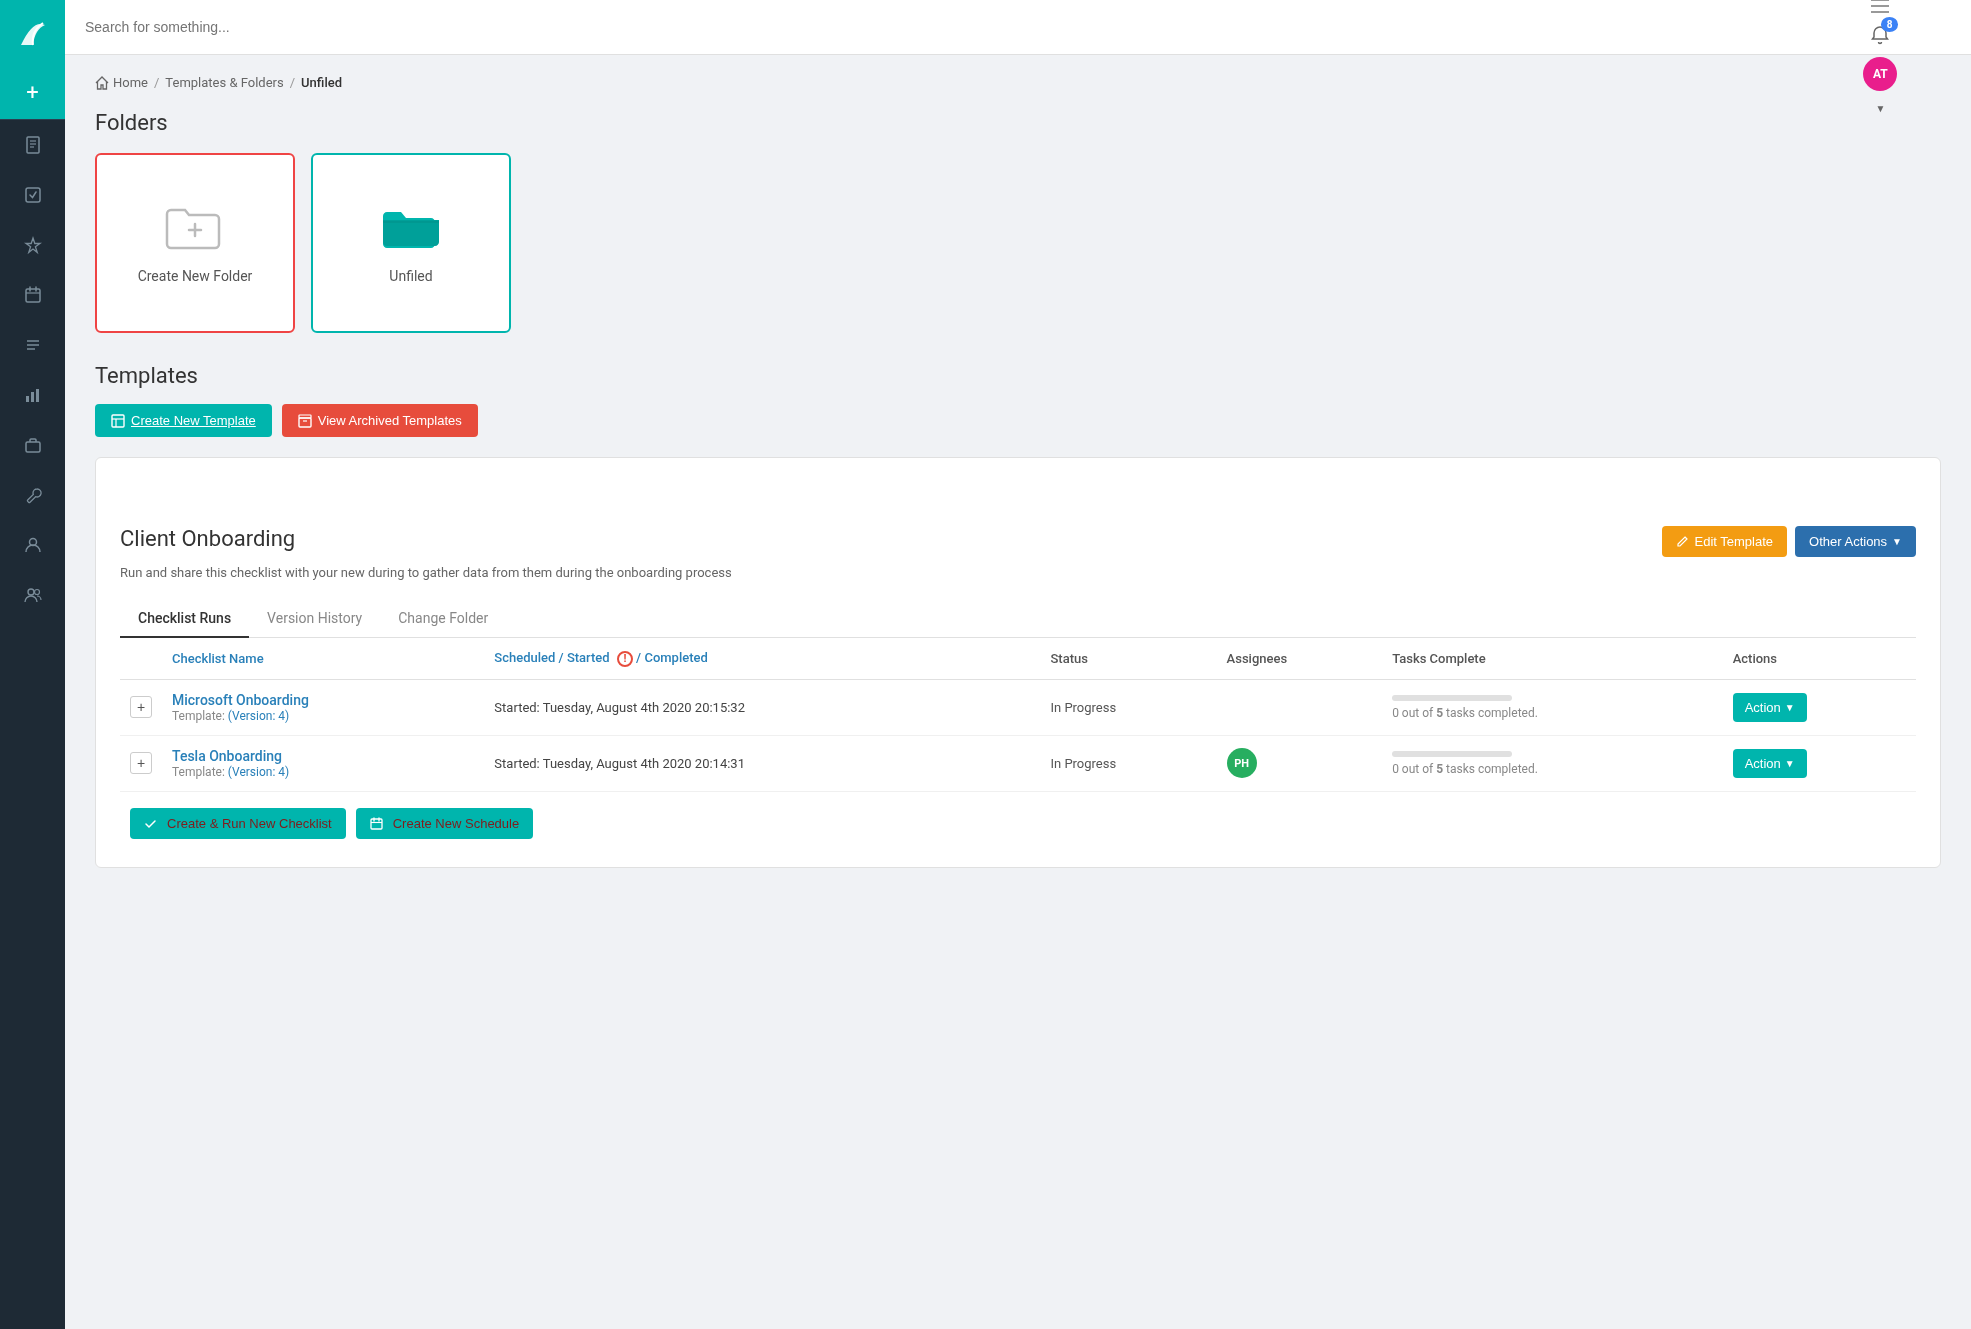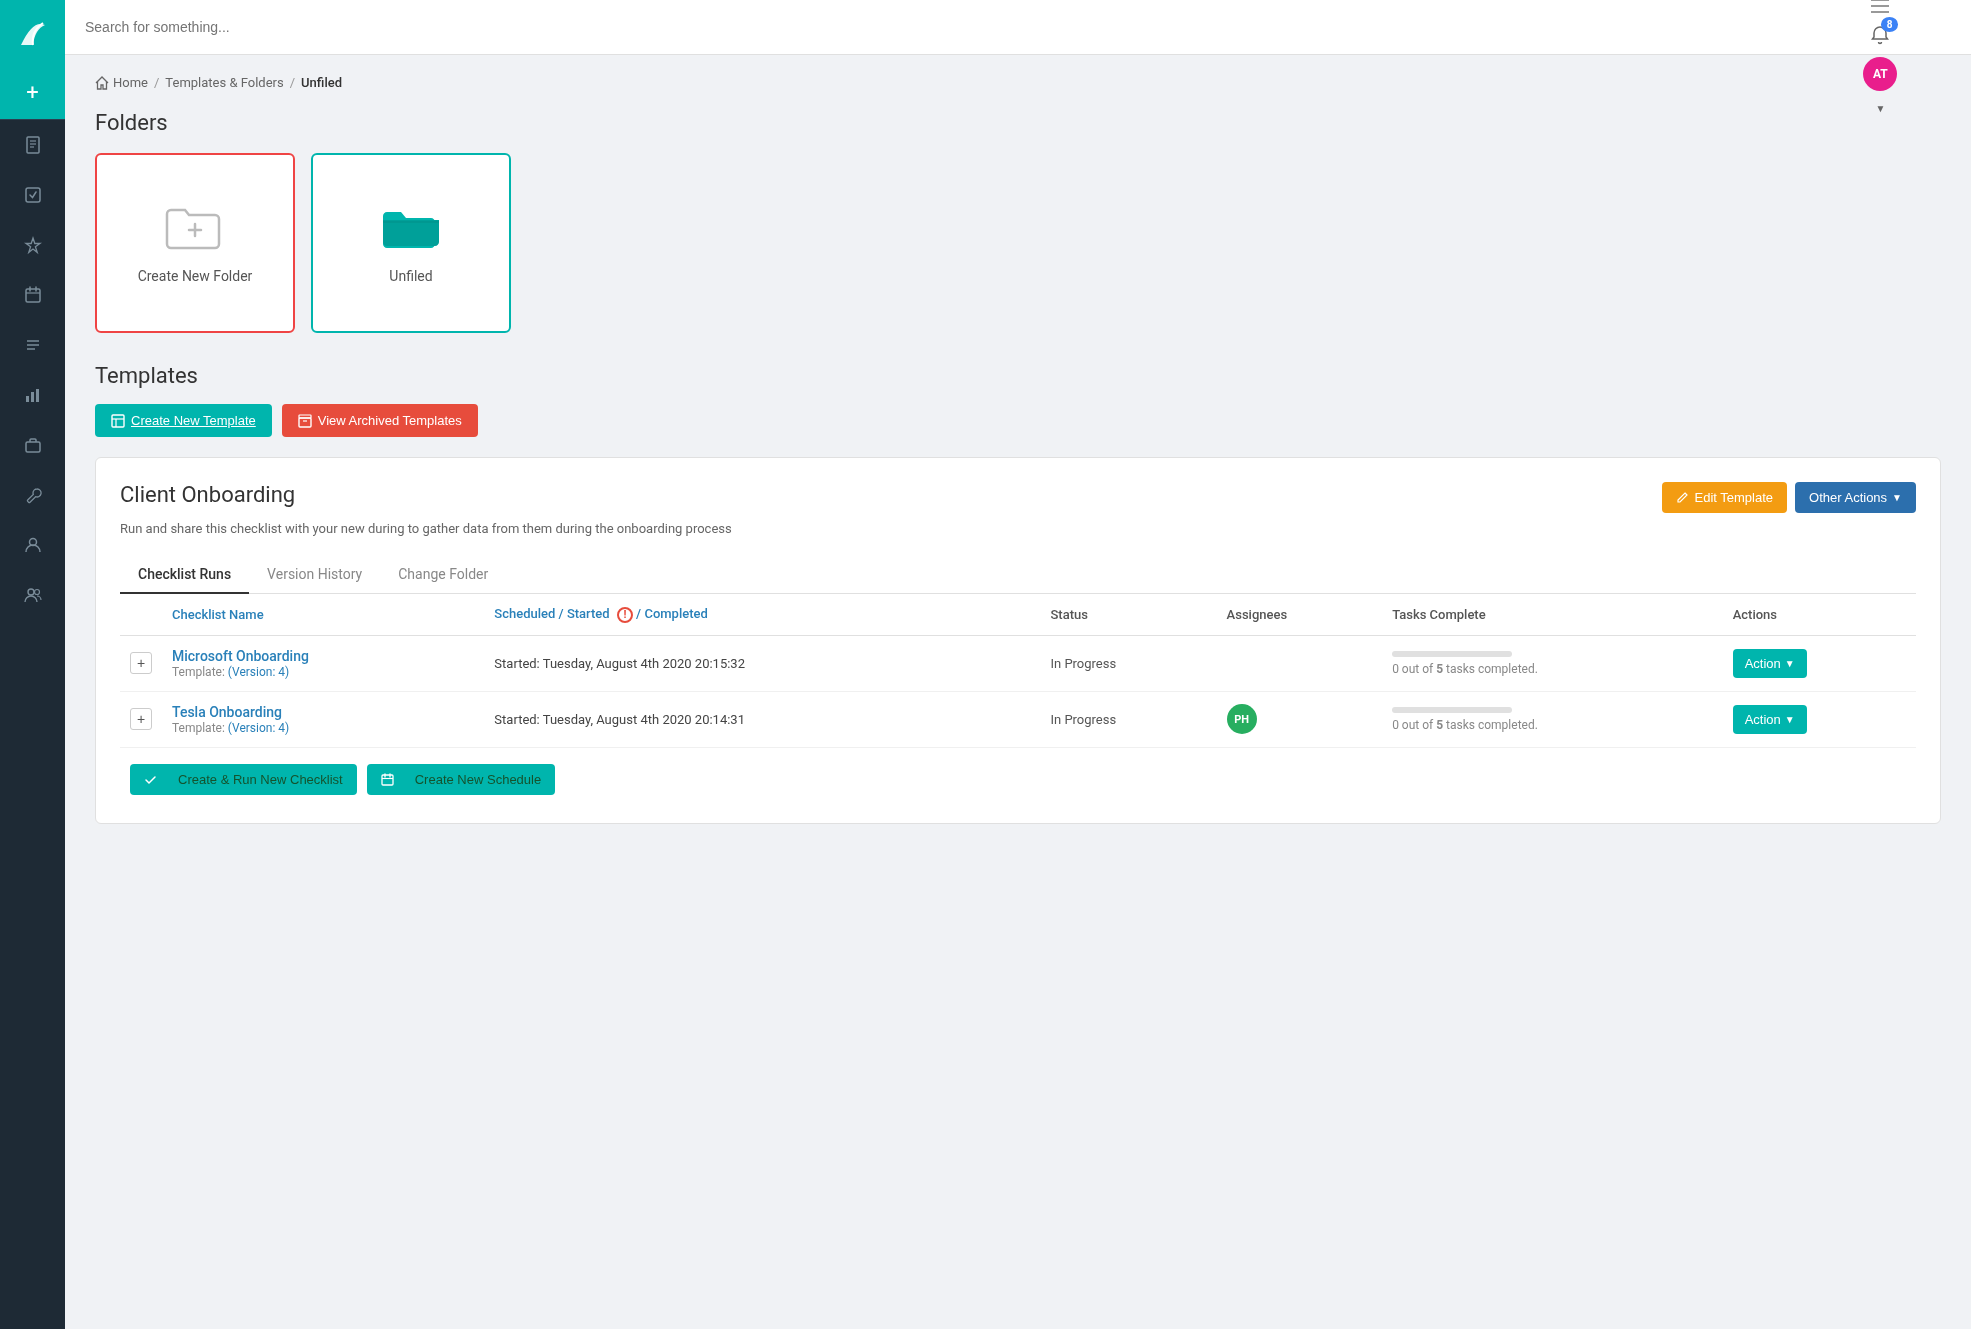--- a/index.html
+++ b/index.html
@@ -215,20 +215,21 @@
       background: white;
       border: 1px solid #e0e0e0;
       border-radius: 6px;
       padding: 24px;
     }
     .template-card-header {
       display: flex;
       justify-content: space-between;
       align-items: flex-start;
       margin-bottom: 8px;
+      margin-top: 44px;
     }
     .template-card-title {
       font-size: 22px;
       font-weight: 400;
       color: #333;
     }
     .template-card-desc {
       font-size: 13px;
       color: #666;
       margin-bottom: 20px;
@@ -380,29 +381,29 @@
     }
 
     
     .table-actions {
       display: flex;
       gap: 10px;
       padding: 16px 10px 4px;
     }
     .btn-teal-sm {
       background: #00b5ad;
-      color: #14532d;
+      color: #7f1d1d;
       border: none;
       padding: 8px 14px;
       border-radius: 4px;
       font-size: 13px;
       cursor: pointer;
       display: flex;
       align-items: center;
-      gap: 21px;
+      gap: 10px;
     }
 
     
     .info-icon {
       display: inline-flex;
       width: 16px;
       height: 16px;
       border-radius: 50%;
       border: 2px solid #e74c3c;
       color: #e74c3c;

